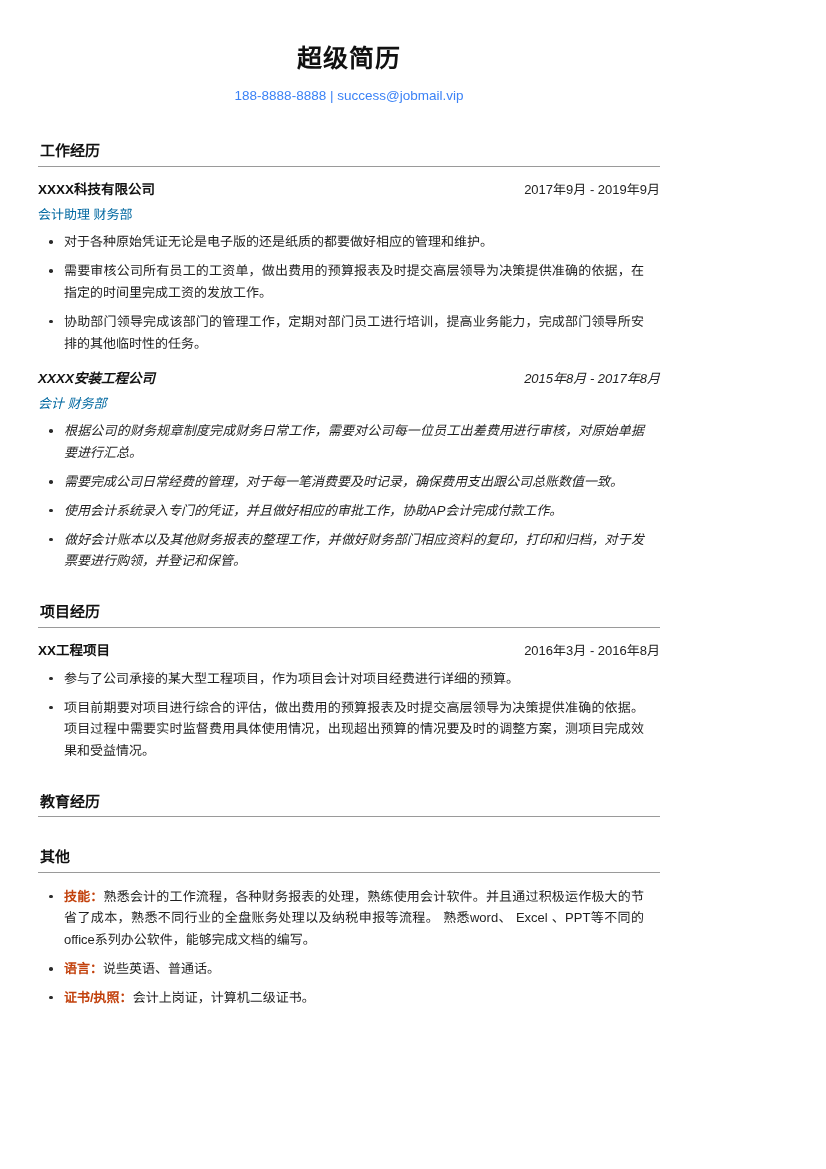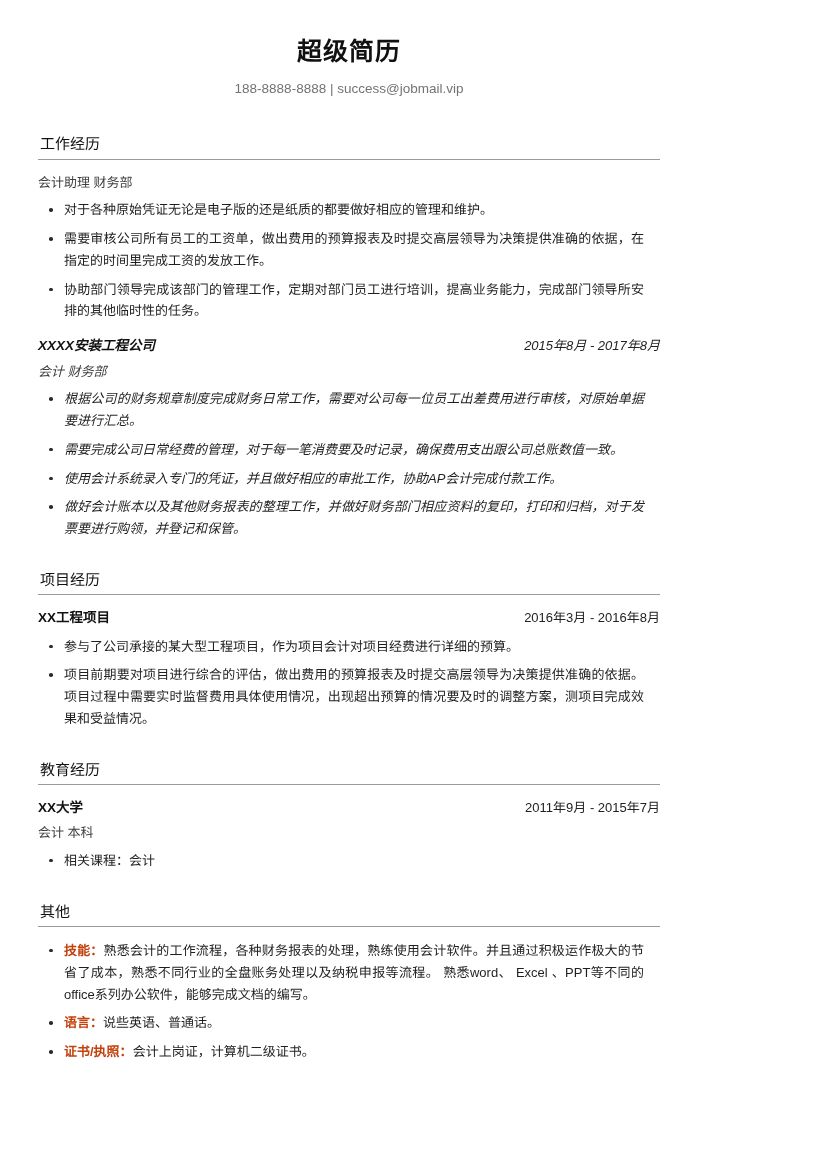--- a/index.html
+++ b/index.html
@@ -12,54 +12,54 @@
     width: 826px;
     min-height: 1169px;
     font-family: "Liberation Sans", "DejaVu Sans", sans-serif;
     color: #1a1a1a;
     -webkit-font-smoothing: antialiased;
   }
   .page {
     width: 698px;
     min-height: 1169px;
     box-sizing: border-box;
-    padding: 27px 38px 40px 38px;
+    padding: 34px 38px 40px 38px;
     background: #ffffff;
   }
 
   
   .resume-header {
     text-align: center;
     padding-top: 8px;
   }
   .resume-name {
     font-size: 25px;
     font-weight: bold;
     letter-spacing: 1px;
     line-height: 1.3;
     margin: 0;
     color: #111111;
   }
   .resume-contact {
     font-size: 13.5px;
-    color: #737373;
+    color: #3b82f6;
     margin-top: 12px;
     line-height: 1.4;
   }
 
   
   .section {
     margin-top: 30px;
   }
   .section:first-of-type {
     margin-top: 36px;
   }
   .section-title {
     font-size: 15px;
-    font-weight: normal;
+    font-weight: bold;
     color: #111111;
     line-height: 1.35;
     margin: 0 0 4px 2px;
   }
   .section-rule {
     height: 1px;
     background: #9a9a9a;
     width: 100%;
     margin-bottom: 13px;
   }
@@ -85,21 +85,21 @@
     line-height: 1.5;
   }
   .entry-date {
     font-size: 13px;
     color: #222222;
     white-space: nowrap;
     line-height: 1.5;
   }
   .entry-sub {
     font-size: 13px;
-    color: #404040;
+    color: #0369a1;
     line-height: 1.5;
     margin-top: 5px;
   }
 
   
   ul.bullets {
     list-style: none;
     margin: 7px 16px 0 0;
     padding: 0;
   }
@@ -138,20 +138,24 @@
   <div class="resume-header">
     <h1 class="resume-name">超级简历</h1>
     <div class="resume-contact">188-8888-8888 | success@jobmail.vip</div>
   </div>
 
   <div id="sections-root">
       <div class="section">
         <div class="section-title">工作经历</div>
         <div class="section-rule"></div>
         <div class="entry">
+          <div class="entry-head">
+            <div class="entry-title">XXXX科技有限公司</div>
+            <div class="entry-date">2017年9月 - 2019年9月</div>
+          </div>
           <div class="entry-sub">会计助理 财务部</div>
           <ul class="bullets">
             <li>对于各种原始凭证无论是电子版的还是纸质的都要做好相应的管理和维护。</li>
             <li>需要审核公司所有员工的工资单，做出费用的预算报表及时提交高层领导为决策提供准确的依据，在指定的时间里完成工资的发放工作。</li>
             <li>协助部门领导完成该部门的管理工作，定期对部门员工进行培训，提高业务能力，完成部门领导所安排的其他临时性的任务。</li>
           </ul>
         </div>
         <div class="entry">
           <div class="entry-head">
             <div class="entry-title">XXXX安装工程公司</div>
@@ -176,30 +180,20 @@
           </div>
           <ul class="bullets">
             <li>参与了公司承接的某大型工程项目，作为项目会计对项目经费进行详细的预算。</li>
             <li>项目前期要对项目进行综合的评估，做出费用的预算报表及时提交高层领导为决策提供准确的依据。项目过程中需要实时监督费用具体使用情况，出现超出预算的情况要及时的调整方案，测项目完成效果和受益情况。</li>
           </ul>
         </div>
       </div>
       <div class="section">
         <div class="section-title">教育经历</div>
         <div class="section-rule"></div>
-        <div class="entry">
-          <div class="entry-head">
-            <div class="entry-title">XX大学</div>
-            <div class="entry-date">2011年9月 - 2015年7月</div>
-          </div>
-          <div class="entry-sub">会计 本科</div>
-          <ul class="bullets">
-            <li>相关课程：会计</li>
-          </ul>
-        </div>
       </div>
       <div class="section">
         <div class="section-title">其他</div>
         <div class="section-rule"></div>
         <div class="entry">
           <ul class="bullets">
             <li><span class="lead">技能：</span><span>熟悉会计的工作流程，各种财务报表的处理，熟练使用会计软件。并且通过积极运作极大的节省了成本，熟悉不同行业的全盘账务处理以及纳税申报等流程。 熟悉word、 Excel 、PPT等不同的office系列办公软件，能够完成文档的编写。</span></li>
             <li><span class="lead">语言：</span><span>说些英语、普通话。</span></li>
             <li><span class="lead">证书/执照：</span><span>会计上岗证，计算机二级证书。</span></li>
           </ul>

